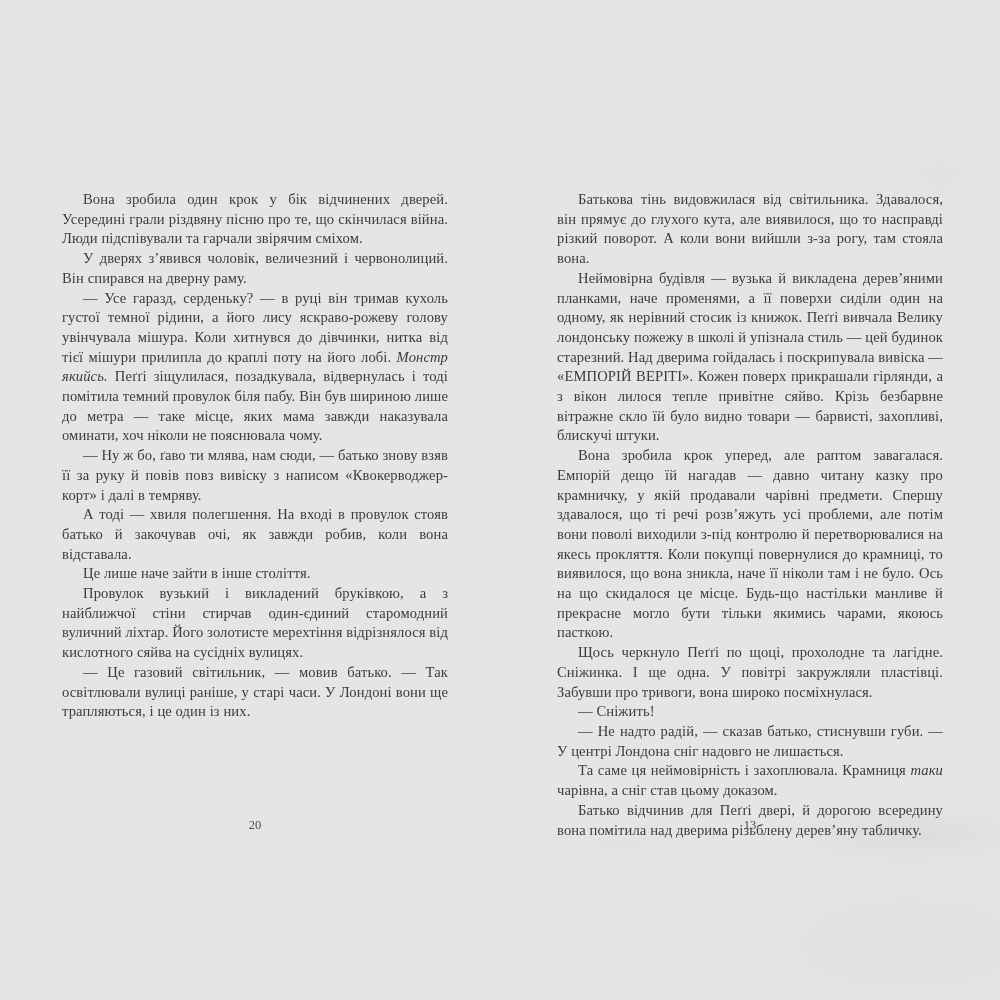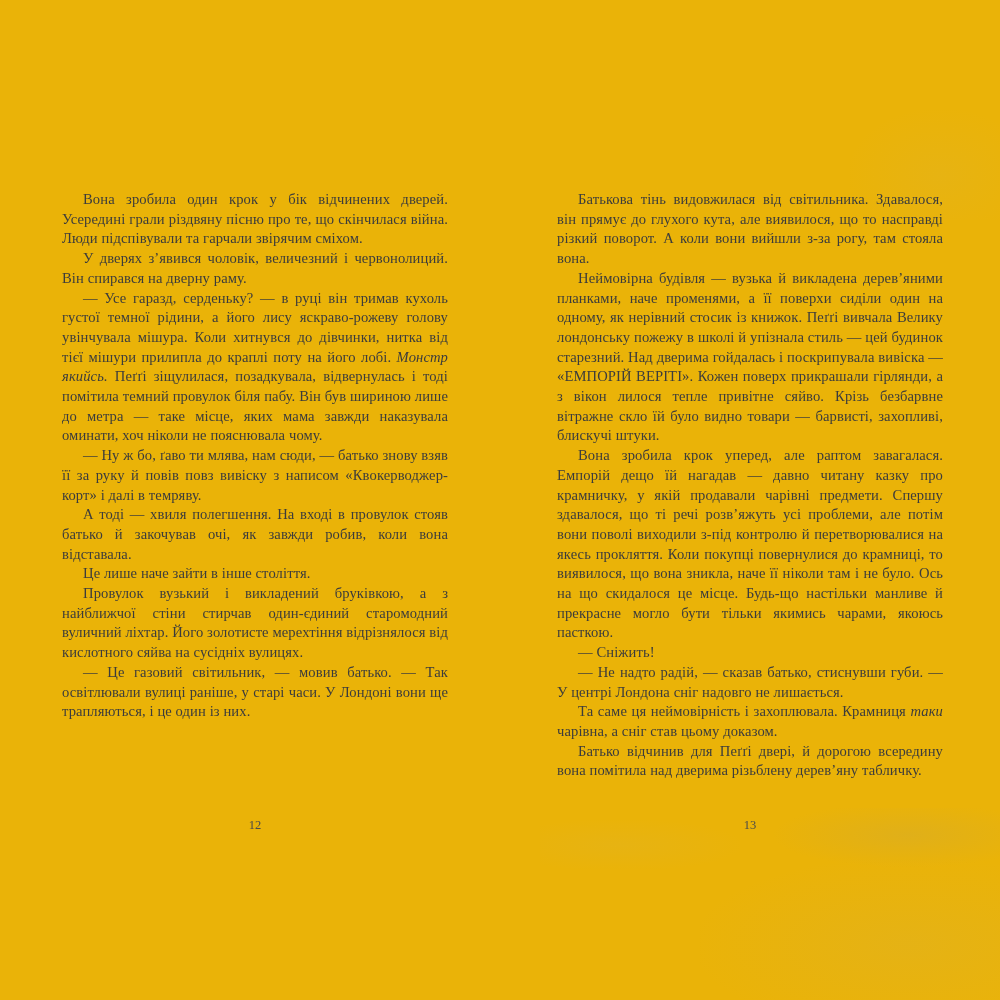--- a/index.html
+++ b/index.html
@@ -9,21 +9,21 @@
   }
   body {
     width: 1000px;
     height: 1000px;
     position: relative;
     overflow: hidden;
   }
   .spread {
     position: absolute;
     inset: 0;
-    background: #eab308;
+    background: #e5e5e5;
   }
   .page {
     position: absolute;
     top: 190px;
     width: 386px;
     height: 680px;
   }
   .page-left  { left: 62px; }
   .page-right { left: 557px; }
   .text-block {
@@ -89,28 +89,29 @@
     <div class="text-block">
         <p class="para"><span>Вона зробила один крок у бік відчинених дверей. Усередині грали різдвяну пісню про те, що скінчилася війна. Люди підспівували та гарчали звірячим сміхом.</span></p>
         <p class="para"><span>У дверях з’явився чоловік, величезний і червонолиций. Він спирався на дверну раму.</span></p>
         <p class="para"><span>— Усе гаразд, серденьку? — в руці він тримав кухоль густої темної рідини, а його лису яскраво-рожеву голову увінчувала мішура. Коли хитнувся до дівчинки, нитка від тієї мішури прилипла до краплі поту на його лобі. </span><span class="it">Монстр якийсь.</span><span> Пеґґі зіщулилася, позадкувала, відвернулась і тоді помітила темний провулок біля пабу. Він був шириною лише до метра — таке місце, яких мама завжди наказувала оминати, хоч ніколи не пояснювала чому.</span></p>
         <p class="para"><span>— Ну ж бо, ґаво ти млява, нам сюди, — батько знову взяв її за руку й повів повз вивіску з написом «Квокерводжер-корт» і далі в темряву.</span></p>
         <p class="para"><span>А тоді — хвиля полегшення. На вході в провулок стояв батько й закочував очі, як завжди робив, коли вона відставала.</span></p>
         <p class="para"><span>Це лише наче зайти в інше століття.</span></p>
         <p class="para"><span>Провулок вузький і викладений бруківкою, а з найближчої стіни стирчав один-єдиний старомодний вуличний ліхтар. Його золотисте мерехтіння відрізнялося від кислотного сяйва на сусідніх вулицях.</span></p>
         <p class="para"><span>— Це газовий світильник, — мовив батько. — Так освітлювали вулиці раніше, у старі часи. У Лондоні вони ще трапляються, і це один із них.</span></p>
       </div>
-    <div class="page-number">12</div>
+    <div class="page-number">20</div>
   </div>
 
   <div class="page page-right">
     <div class="text-block">
         <p class="para"><span>Батькова тінь видовжилася від світильника. Здавалося, він прямує до глухого кута, але виявилося, що то насправді різкий поворот. А коли вони вийшли з-за рогу, там стояла вона.</span></p>
         <p class="para"><span>Неймовірна будівля — вузька й викладена дерев’яними планками, наче променями, а її поверхи сиділи один на одному, як нерівний стосик із книжок. Пеґґі вивчала Велику лондонську пожежу в школі й упізнала стиль — цей будинок старезний. Над дверима гойдалась і поскрипувала вивіска — «ЕМПОРІЙ ВЕРІТІ». Кожен поверх прикрашали гірлянди, а з вікон лилося тепле привітне сяйво. Крізь безбарвне вітражне скло їй було видно товари — барвисті, захопливі, блискучі штуки.</span></p>
         <p class="para"><span>Вона зробила крок уперед, але раптом завагалася. Емпорій дещо їй нагадав — давно читану казку про крамничку, у якій продавали чарівні предмети. Спершу здавалося, що ті речі розв’яжуть усі проблеми, але потім вони поволі виходили з-під контролю й перетворювалися на якесь прокляття. Коли покупці повернулися до крамниці, то виявилося, що вона зникла, наче її ніколи там і не було. Ось на що скидалося це місце. Будь-що настільки манливе й прекрасне могло бути тільки якимись чарами, якоюсь пасткою.</span></p>
+        <p class="para"><span>Щось черкнуло Пеґґі по щоці, прохолодне та лагідне. Сніжинка. І ще одна. У повітрі закружляли пластівці. Забувши про тривоги, вона широко посміхнулася.</span></p>
         <p class="para"><span>— Сніжить!</span></p>
         <p class="para"><span>— Не надто радій, — сказав батько, стиснувши губи. — У центрі Лондона сніг надовго не лишається.</span></p>
         <p class="para"><span>Та саме ця неймовірність і захоплювала. Крамниця </span><span class="it">таки</span><span> чарівна, а сніг став цьому доказом.</span></p>
         <p class="para"><span>Батько відчинив для Пеґґі двері, й дорогою всередину вона помітила над дверима різьблену дерев’яну табличку.</span></p>
       </div>
     <div class="page-number">13</div>
   </div>
 
 </div>
 

